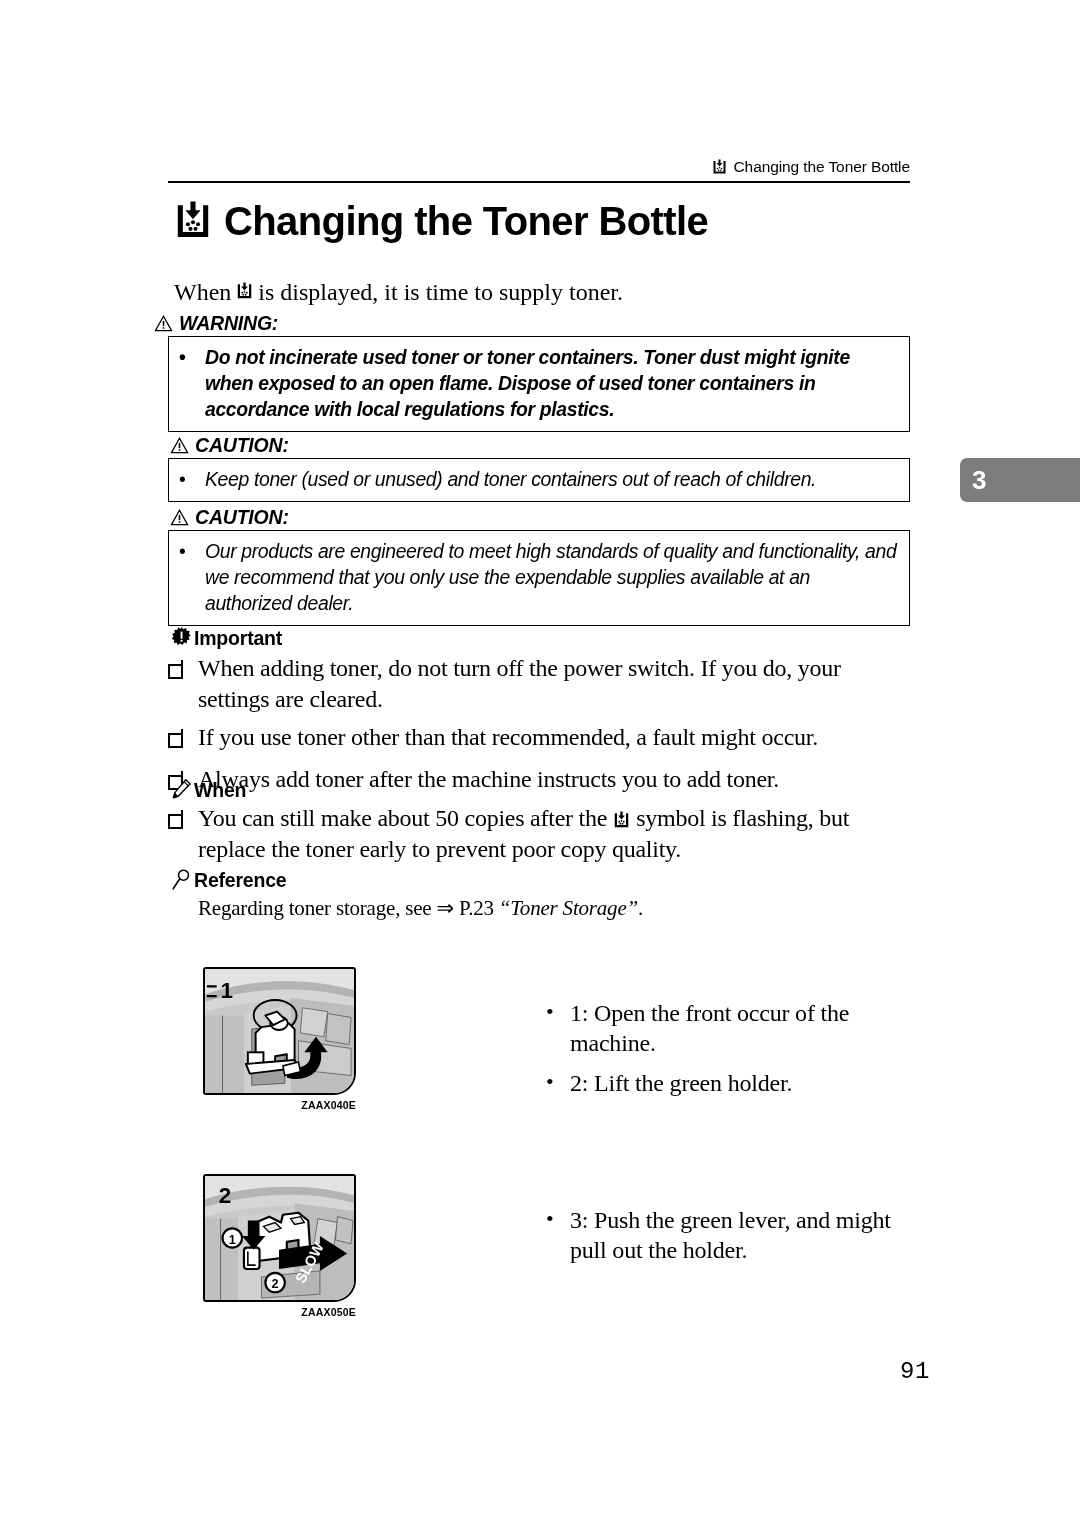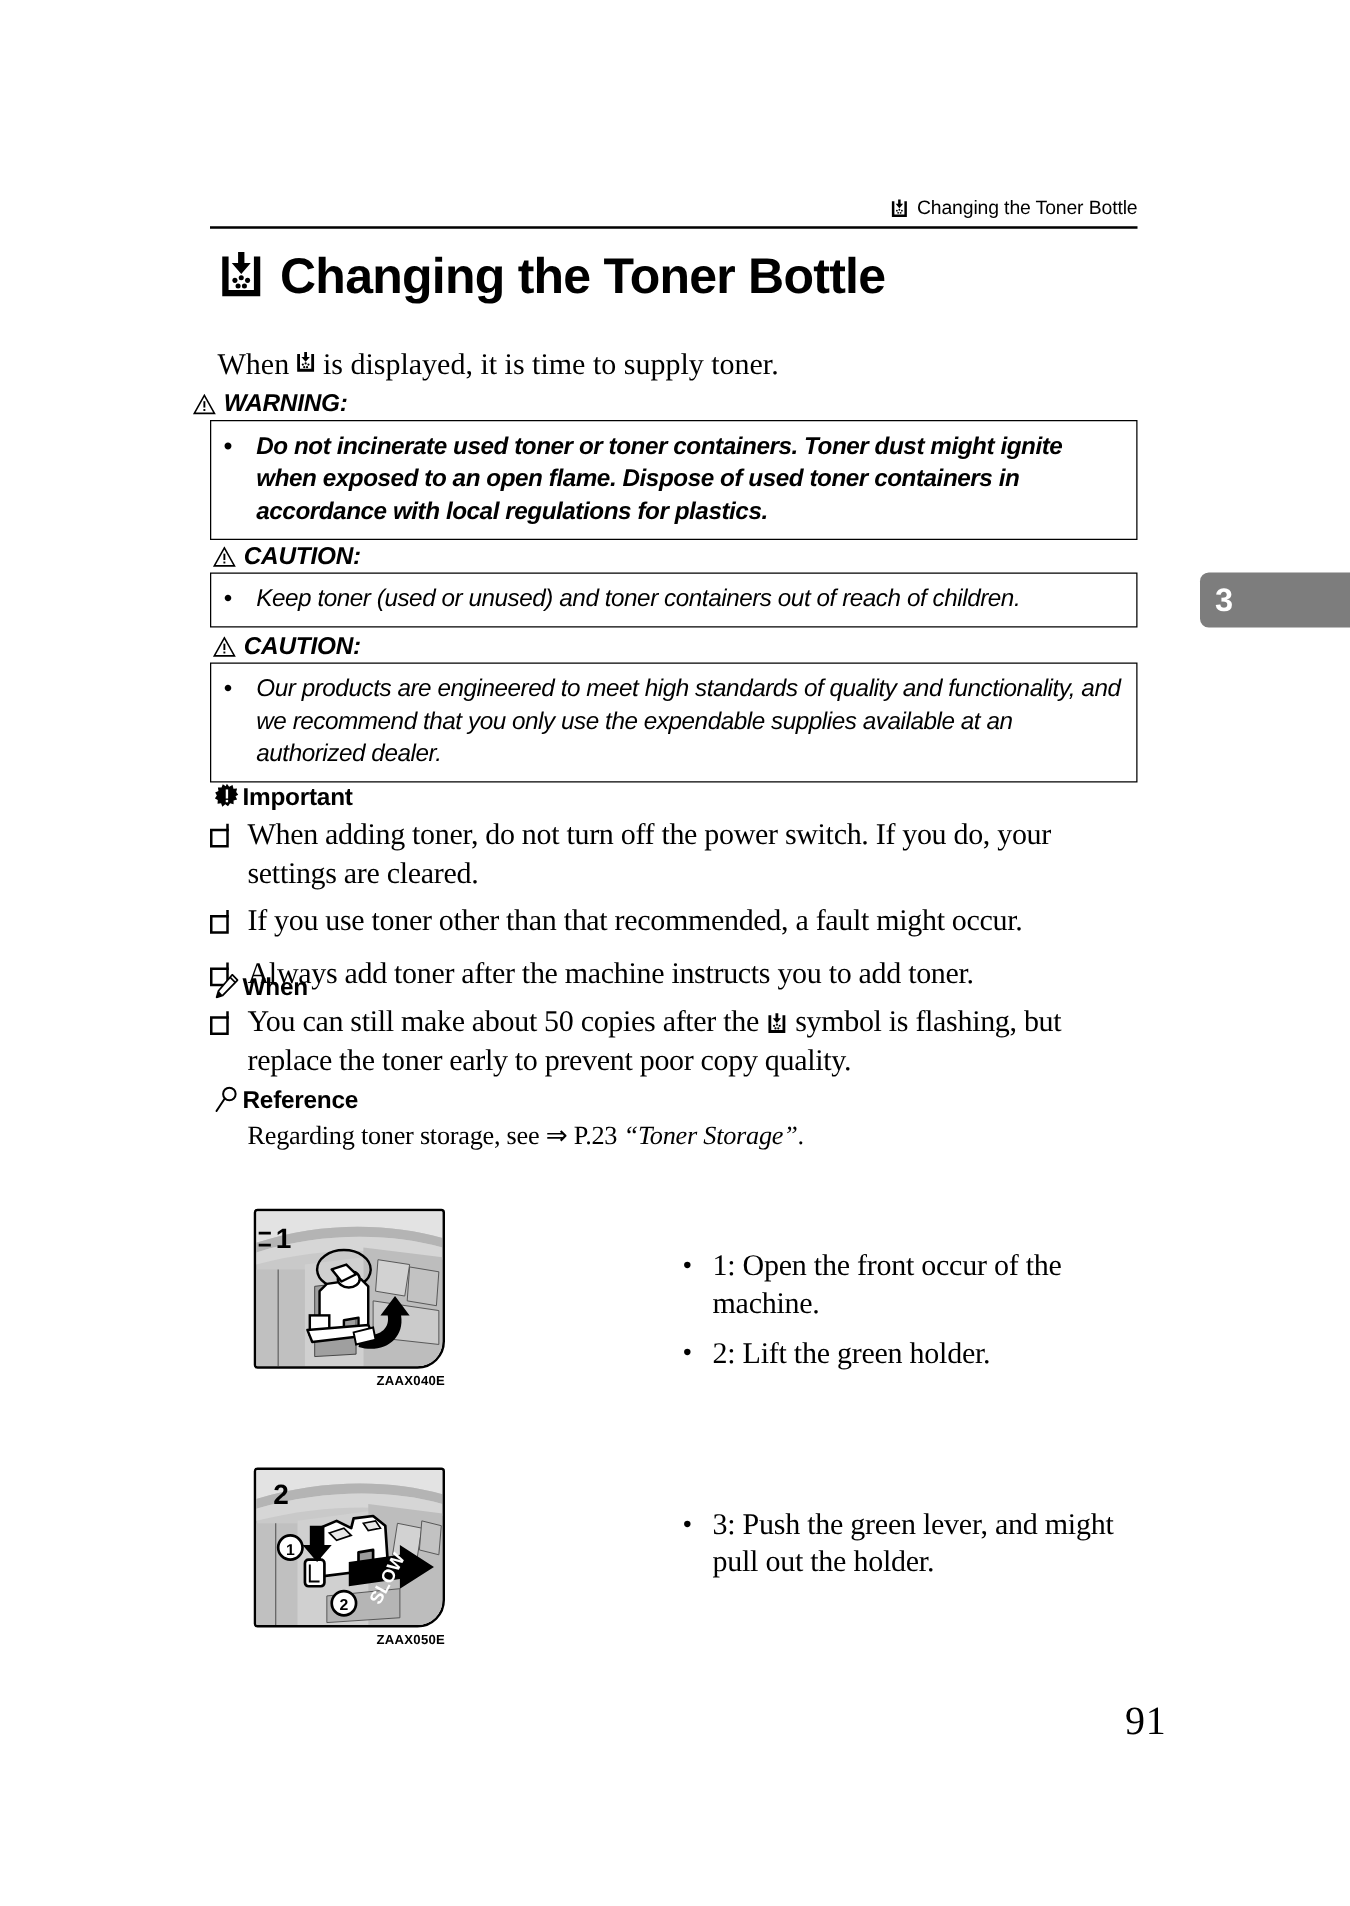--- a/index.html
+++ b/index.html
@@ -245,22 +245,22 @@
     align-items: center;
     padding-left: 12px;
     box-sizing: border-box;
   }
 
   
   #page-number {
     position: absolute;
     left: 900px;
     top: 1358px;
-    font-family: Liberation Serif, serif;
-    font-size: 32px;
+    font-family: Liberation Mono, monospace;
+    font-size: 24px;
     letter-spacing: 0.5px;
   }
 </style>
 </head>
 <body>
 
 <div class="page">
 
   <div class="header">
     <span class="toner-icon">

